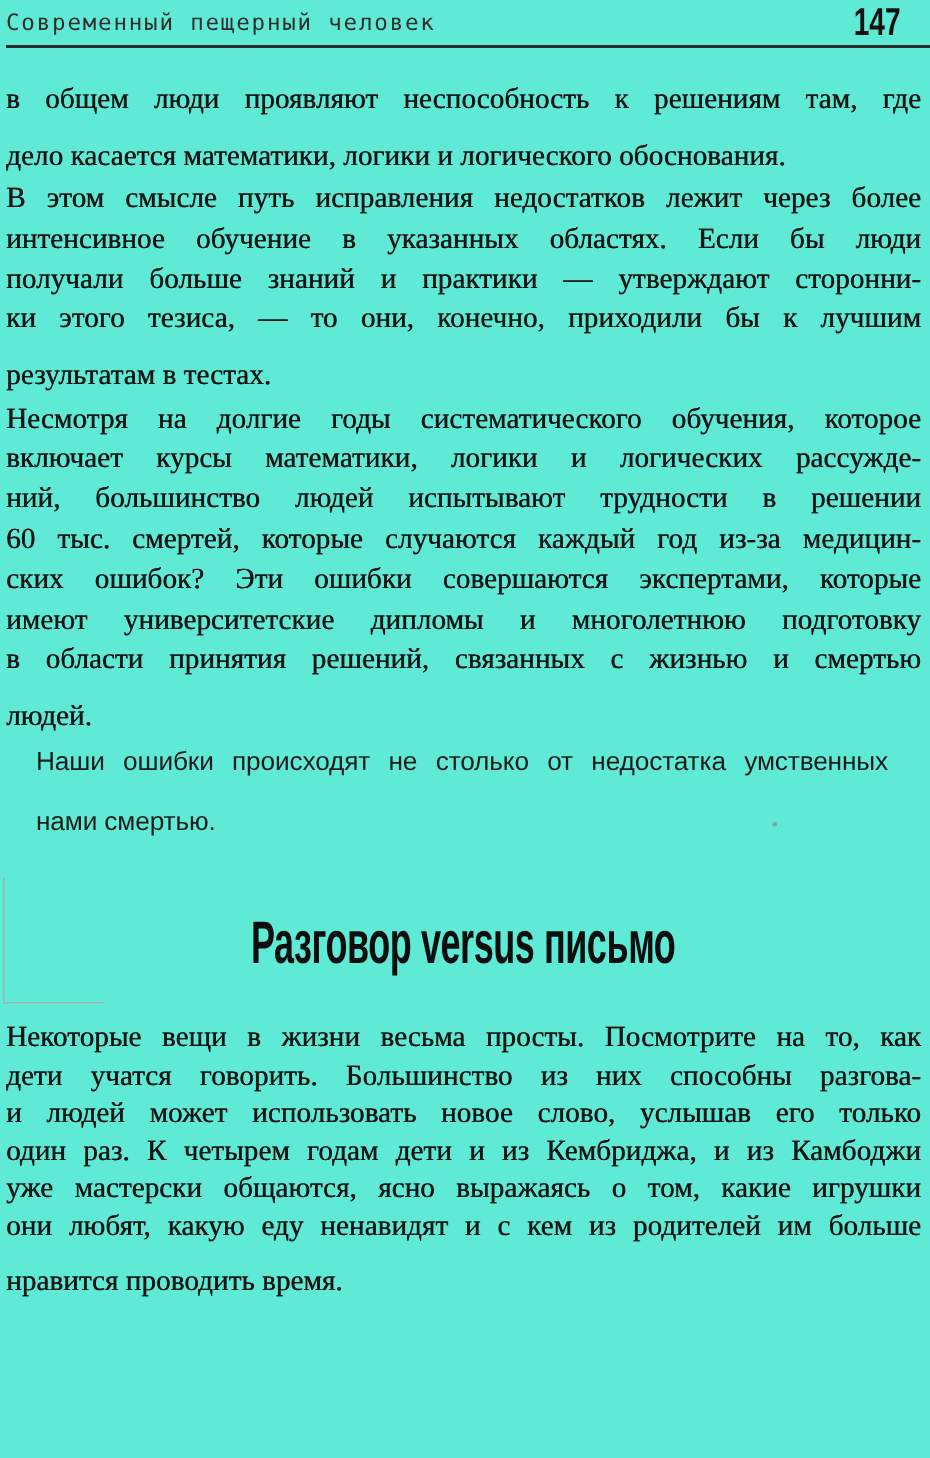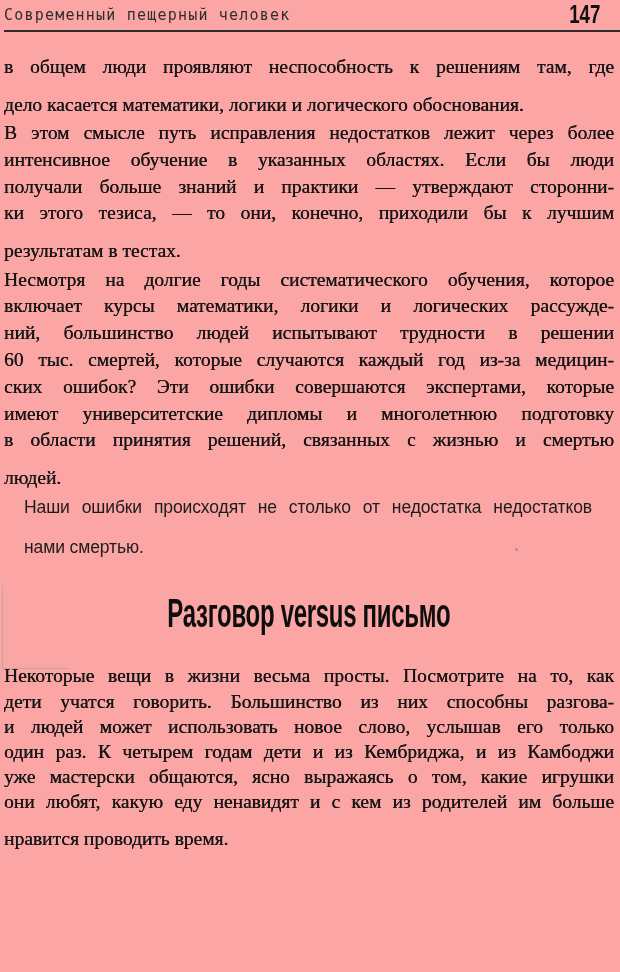--- a/index.html
+++ b/index.html
@@ -1,19 +1,19 @@
 <!DOCTYPE html>
 <html lang="ru"><head>
 <meta charset="utf-8">
 <style>
   html,body{margin:0;padding:0;background:#e8e8e6;}
   .page{
     position:relative;
     width:620px;height:972px;
-    background:#fca5a5;
+    background:#5eead4;
     overflow:hidden;
     font-family:"Liberation Serif", serif;
     color:#161616;
   }
   
   .pg-header{position:relative;padding:5px 0 0 4px;}
   .running-title{
     font-family:"DejaVu Sans Mono", monospace;
     font-size:15px;line-height:21px;letter-spacing:1.2px;
     color:#2e2e2e;
@@ -36,21 +36,21 @@
   .jline.jlast{text-align-last:left;margin-top:11px;}
   
   .quote{
     margin-top:8px;padding-left:20px;padding-right:22px;
     font-family:"Liberation Sans", sans-serif;
     font-size:17.5px;line-height:29px;letter-spacing:-0.1px;
     color:#1c1c1c;text-shadow:none;
   }
   
   .section-heading{
-    margin-top:28px;text-align:center;line-height:46px;white-space:nowrap;
+    margin-top:44px;text-align:center;line-height:46px;white-space:nowrap;
   }
   .section-heading span{
     display:inline-block;
     font-family:"Liberation Sans", sans-serif;
     font-weight:700;font-size:40px;color:#0e0e0e;
     transform:scaleX(.6);transform-origin:50% 50%;
     letter-spacing:-0.5px;
   }
   .closing{margin-top:18px;line-height:25.2px;}
   
@@ -96,21 +96,21 @@
         <div class="jline">включает курсы математики, логики и логических рассужде-</div>
         <div class="jline">ний, большинство людей испытывают трудности в решении</div>
         <div class="jline">60 тыс. смертей, которые случаются каждый год из-за медицин-</div>
         <div class="jline">ских ошибок? Эти ошибки совершаются экспертами, которые</div>
         <div class="jline">имеют университетские дипломы и многолетнюю подготовку</div>
         <div class="jline">в области принятия решений, связанных с жизнью и смертью</div>
         <div class="jline jlast">людей.</div>
       </div>
 
     <div class="para quote">
-        <div class="jline">Наши ошибки происходят не столько от недостатка недостатков</div>
+        <div class="jline">Наши ошибки происходят не столько от недостатка умственных</div>
         <div class="jline jlast">нами смертью.</div>
       </div>
 
     <div class="section-heading">
       <span>Разговор versus письмо</span>
     </div>
 
     <div class="para closing">
         <div class="jline">Некоторые вещи в жизни весьма просты. Посмотрите на то, как</div>
         <div class="jline">дети учатся говорить. Большинство из них способны разгова-</div>

